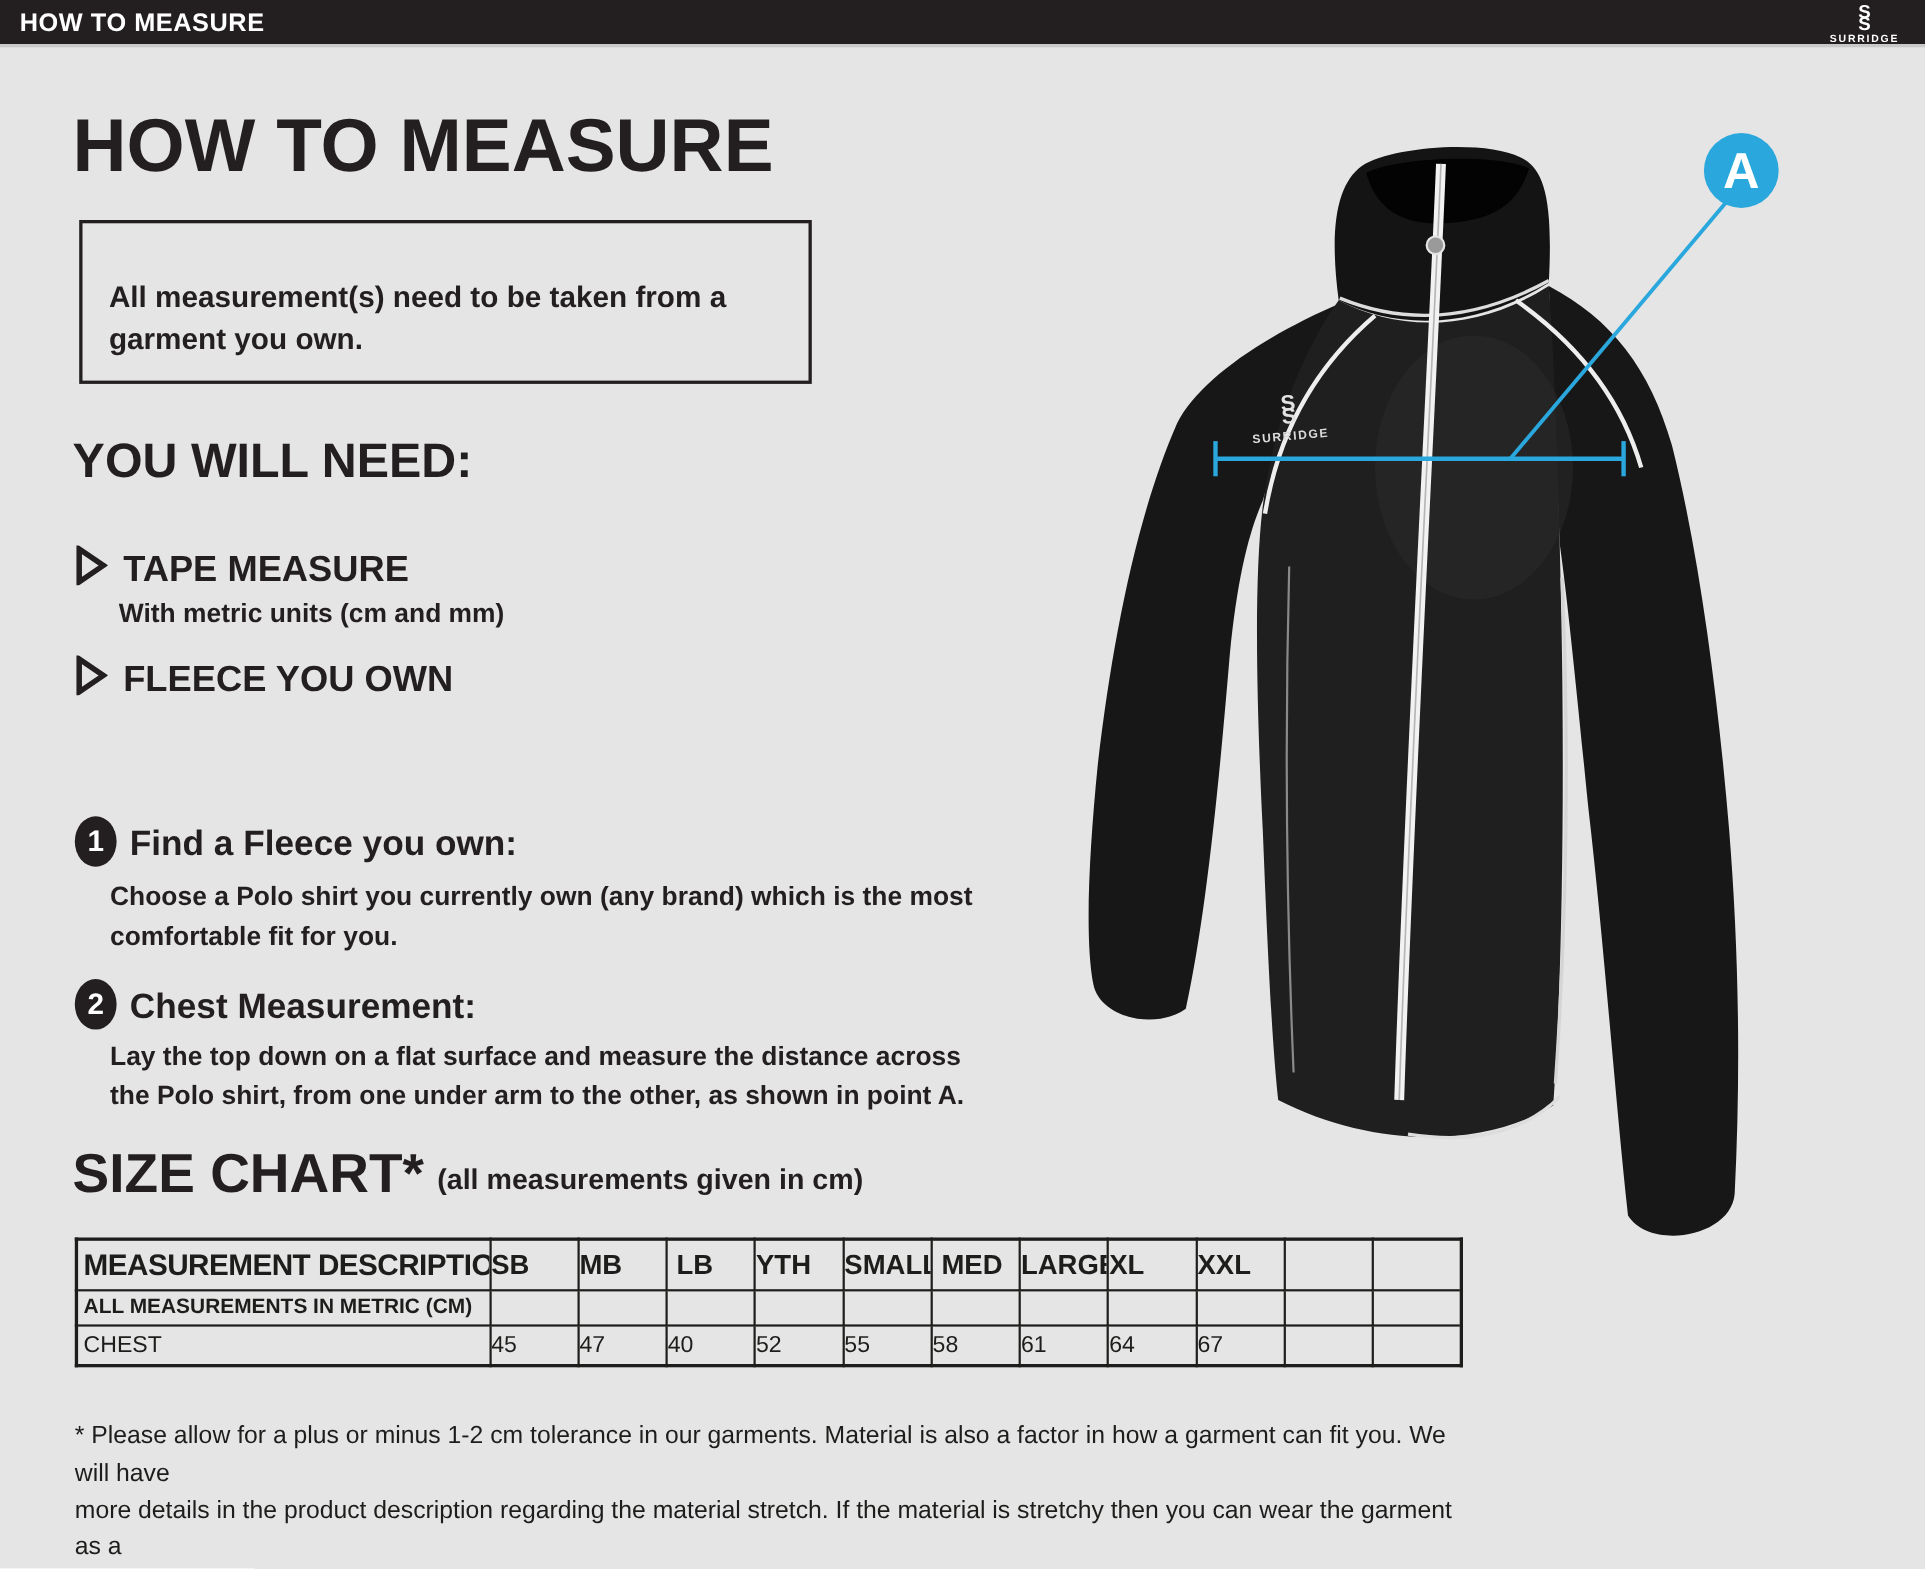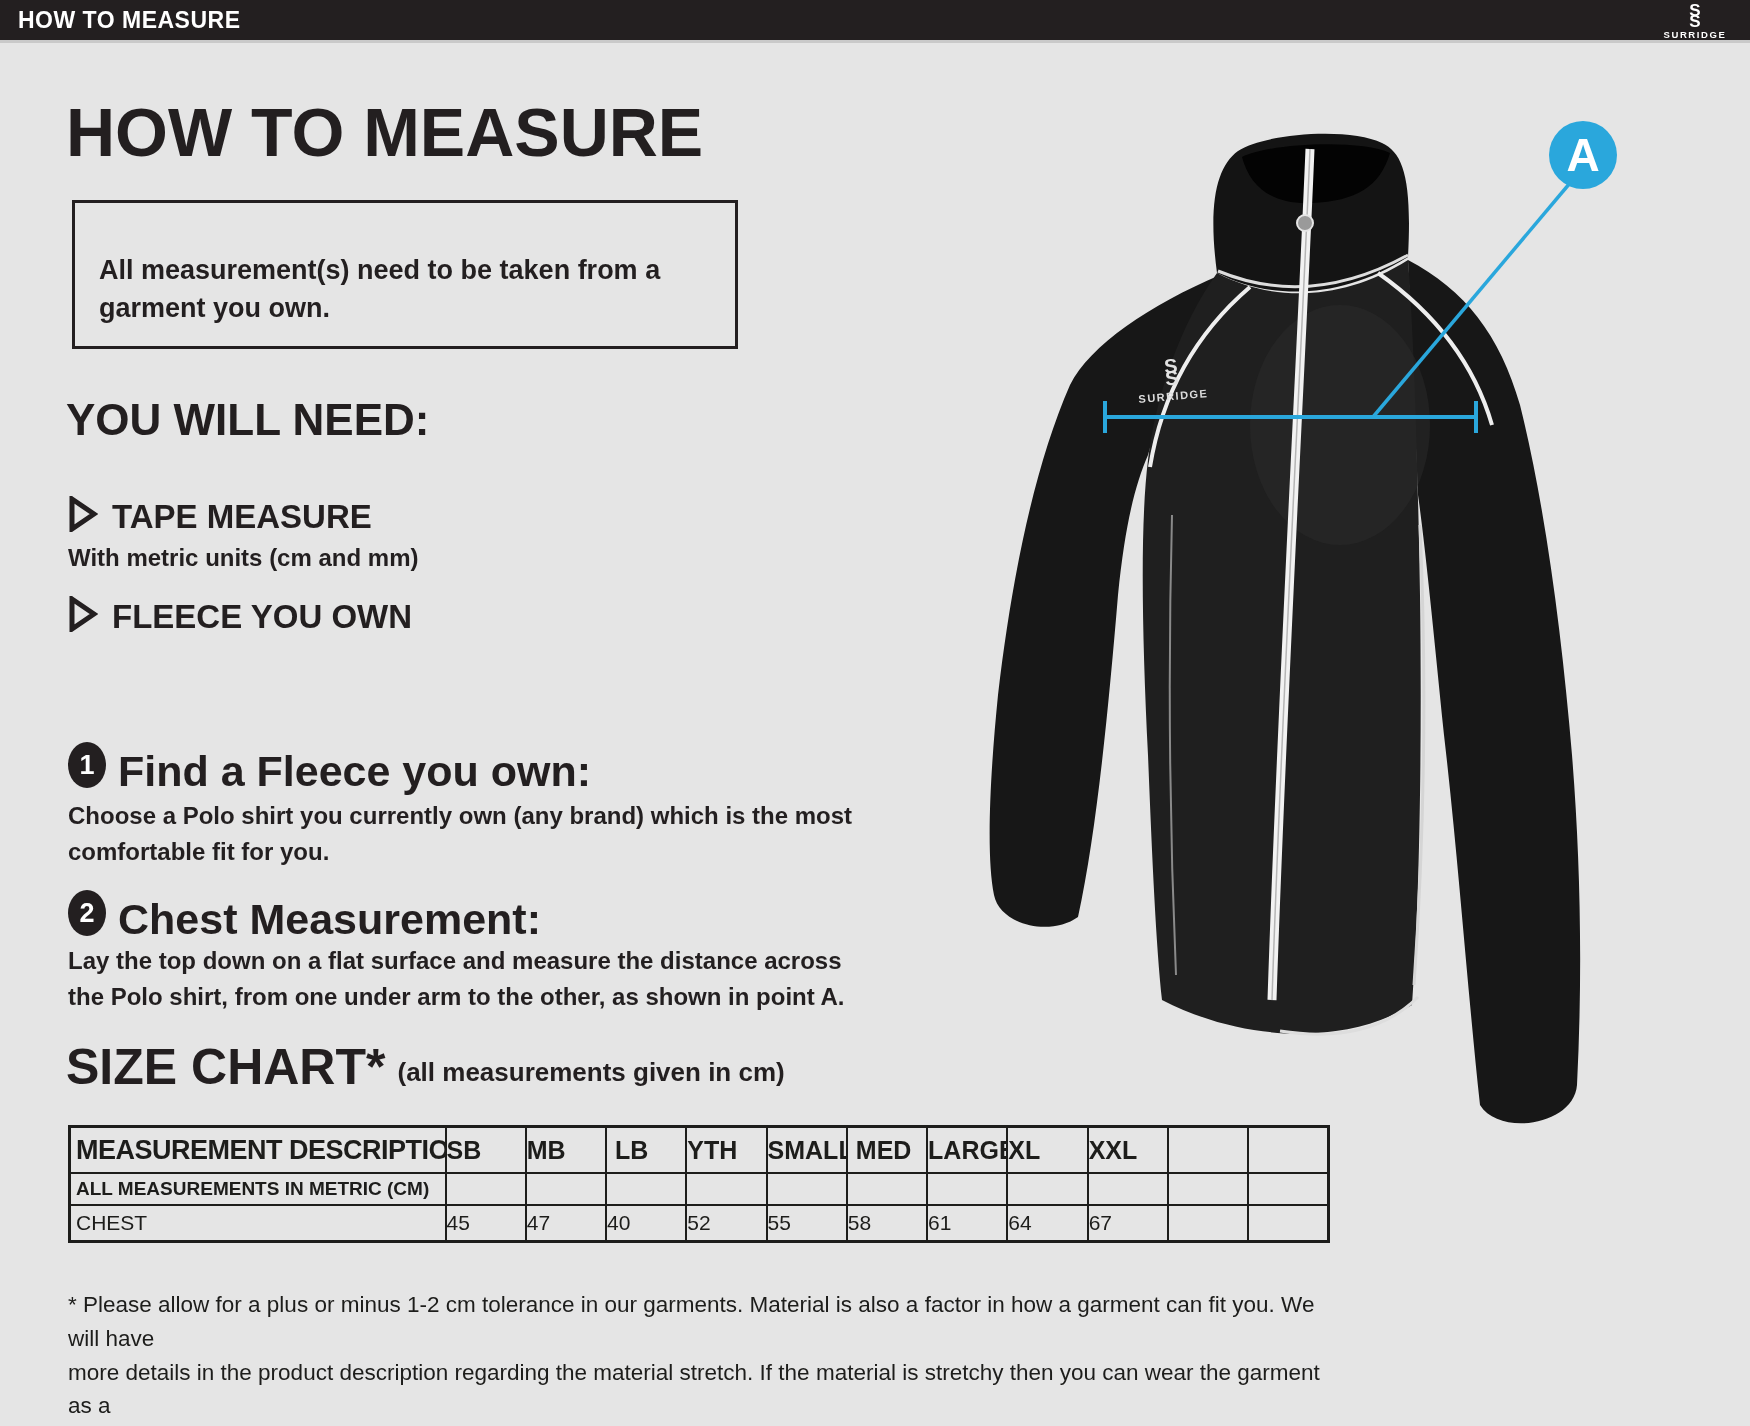--- a/index.html
+++ b/index.html
@@ -15,27 +15,27 @@
   .topbar-logo .brand-text{color:#fff;font-size:9.5px;font-weight:bold;letter-spacing:1.6px;margin-top:-3px;}
 
   
   .h1{position:absolute;left:66px;top:98px;font-size:68px;font-weight:800;letter-spacing:0px;line-height:1;}
   .notice-box{position:absolute;left:72px;top:200px;width:666px;border:3.5px solid #231f20;
         padding:18px 24px;box-sizing:border-box;}
   .notice-box .txt{font-size:27px;font-weight:bold;line-height:1.42;white-space:pre-line;margin-top:30px;}
   .h2{position:absolute;left:66px;top:398px;font-size:44px;font-weight:800;line-height:1;}
 
   .need-item-title{position:absolute;font-size:33px;font-weight:800;line-height:1;}
-  .need-item-desc{position:absolute;font-size:24px;font-weight:bold;line-height:1.2;}
+  .need-item-desc{position:absolute;font-size:24px;font-weight:bold;line-height:1.2;margin-left:40px;}
   .tri-icon{position:absolute;width:30px;height:36px;}
 
   .step-badge{position:absolute;width:38px;height:46px;background:#231f20;border-radius:50%;
         color:#fff;font-size:27px;font-weight:bold;display:flex;align-items:center;justify-content:center;}
-  .step-title{position:absolute;font-size:43px;font-weight:800;line-height:1;}
-  .step-desc{position:absolute;font-size:24px;font-weight:bold;line-height:1.48;white-space:pre-line;}
+  .step-title{position:absolute;font-size:32px;font-weight:800;line-height:1;}
+  .step-desc{position:absolute;font-size:24px;font-weight:bold;line-height:1.48;white-space:pre-line;margin-left:32px;}
 
   .size-chart-head{position:absolute;left:66px;top:1042px;display:flex;align-items:flex-end;}
   .size-chart-head .big{font-size:50px;font-weight:800;line-height:1;}
   .size-chart-head .small{font-size:26px;font-weight:bold;margin-left:12px;margin-bottom:4px;}
 
   
   table.size-chart{position:absolute;left:68px;top:1125px;width:1262px;border-collapse:collapse;
         table-layout:fixed;border:3px solid #1d1d1b;}
   table.size-chart th, table.size-chart td{border:2px solid #1d1d1b;overflow:hidden;
         white-space:nowrap;padding:0;text-align:left;color:#1d1d1b;}

